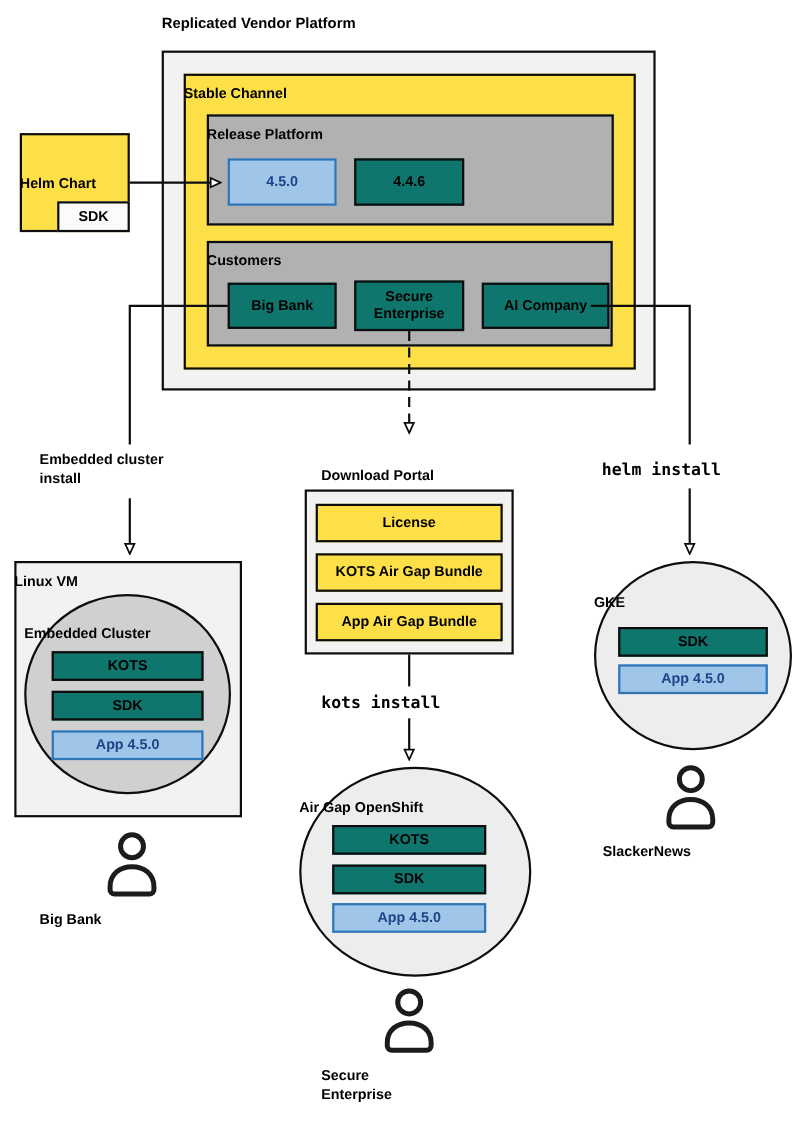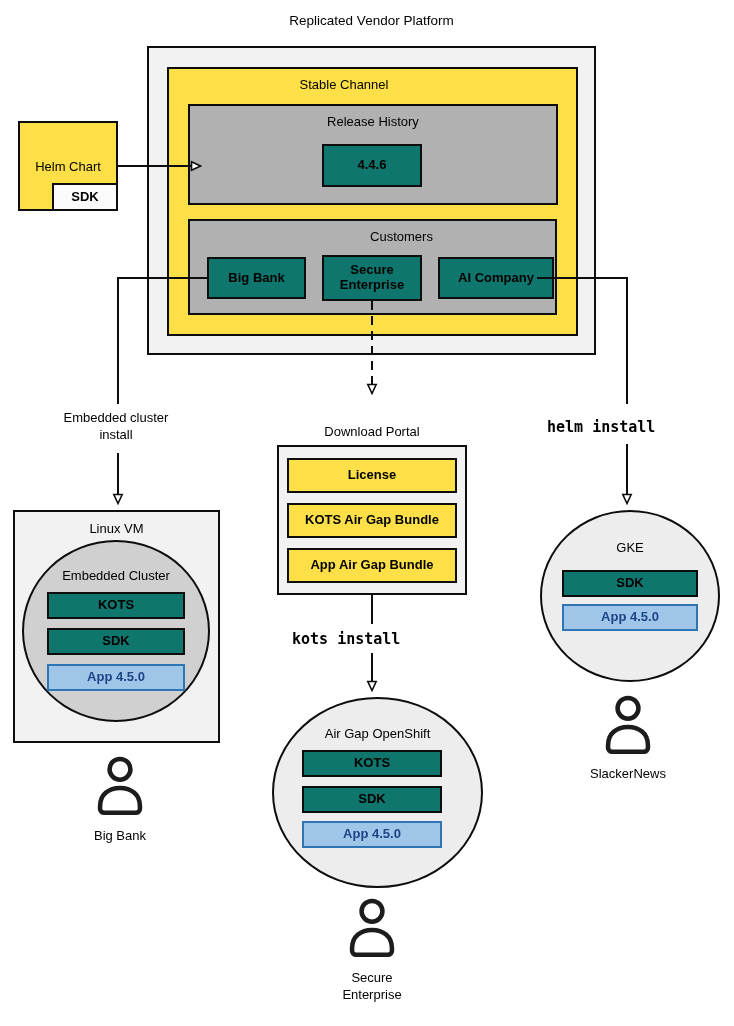--- a/index.html
+++ b/index.html
@@ -14,21 +14,21 @@
   .abs{position:absolute;box-sizing:border-box;}
   .b{border:2px solid var(--ink);}
   .g1{background:#f2f2f2;}
   .g2{background:#fde047;}
   .g3{background:#b1b1b1;}
   .w{background:#0f766e;}
   .hl{background:var(--hl-fill);border-color:var(--hl-border);color:var(--hl-text);}
   .circle{border-radius:50%;}
   .c{display:flex;align-items:center;justify-content:center;text-align:center;
      font-weight:bold;font-size:13px;line-height:1.15;}
-  .lbl{font-weight:normal;font-size:13px;text-align:center;line-height:1.3;}
+  .lbl{font-weight:bold;font-size:13px;text-align:left;line-height:1.3;}
   .mono{font-family:"DejaVu Sans Mono",monospace;font-size:15px;font-weight:bold;text-align:left;}
   .prel{white-space:pre-line;}
   .overlay{position:absolute;left:0;top:0;pointer-events:none;}
   svg .ln{stroke:var(--ink);stroke-width:2;fill:none;}
   svg .dash{stroke-dasharray:9 6;}
   .person{stroke:#1c1c1c;stroke-width:5;fill:none;}
 </style>
 </head>
 <body>
 
@@ -44,22 +44,23 @@
   </svg>
 
   <div class="abs lbl" style="left:147px;top:12px;width:449px;font-size:13.5px">Replicated Vendor Platform</div>
 
   <div class="abs b g1" style="left:147px;top:46px;width:449px;height:309px"></div>
 
   <div class="abs b g2" style="left:167px;top:67px;width:411px;height:269px"></div>
   <div class="abs lbl" style="left:167px;top:77px;width:354px">Stable Channel</div>
 
   <div class="abs b g3" style="left:188px;top:104px;width:370px;height:101px"></div>
-  <div class="abs lbl" style="left:188px;top:114px;width:370px">Release History</div>
+  <div class="abs lbl" style="left:188px;top:114px;width:370px">Release Platform</div>
 
+  <div class="abs b hl c" style="left:207px;top:144px;width:99px;height:43px">4.5.0</div>
   <div class="abs b w c" style="left:322px;top:144px;width:100px;height:43px">4.4.6</div>
 
   <div class="abs b g3" style="left:188px;top:219px;width:369px;height:96px"></div>
   <div class="abs lbl" style="left:188px;top:229px;width:427px">Customers</div>
 
   <div class="abs b w c" style="left:207px;top:257px;width:99px;height:42px">Big Bank</div>
   <div class="abs b w c" style="left:322px;top:255px;width:100px;height:46px;padding:0 8px">Secure Enterprise</div>
   <div class="abs b w c" style="left:438px;top:257px;width:116px;height:42px">AI Company</div>
 
   <div class="abs b g2" style="left:18px;top:121px;width:100px;height:90px"></div>

